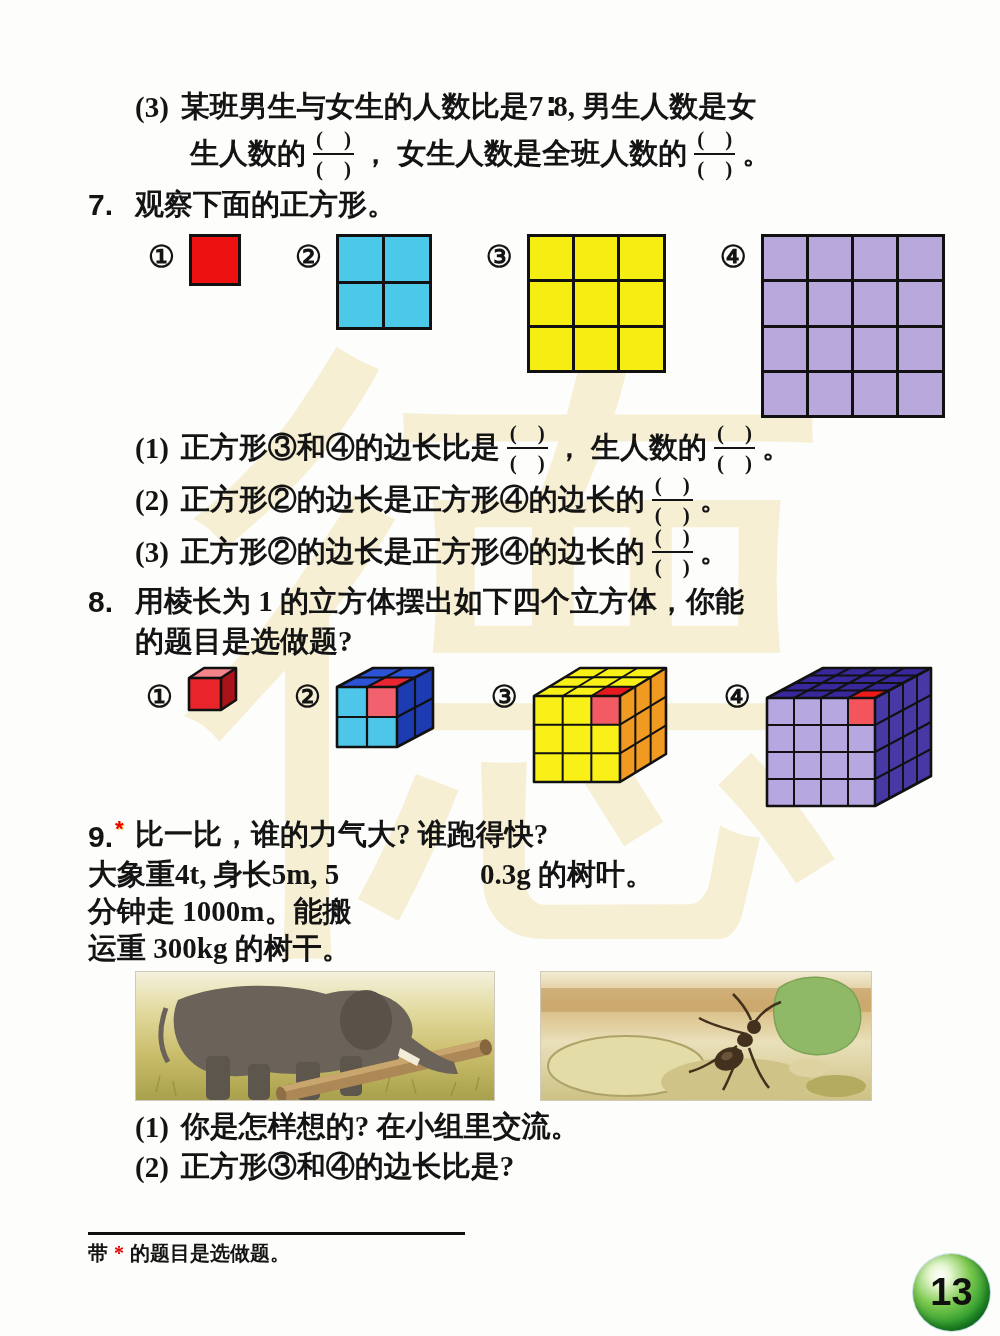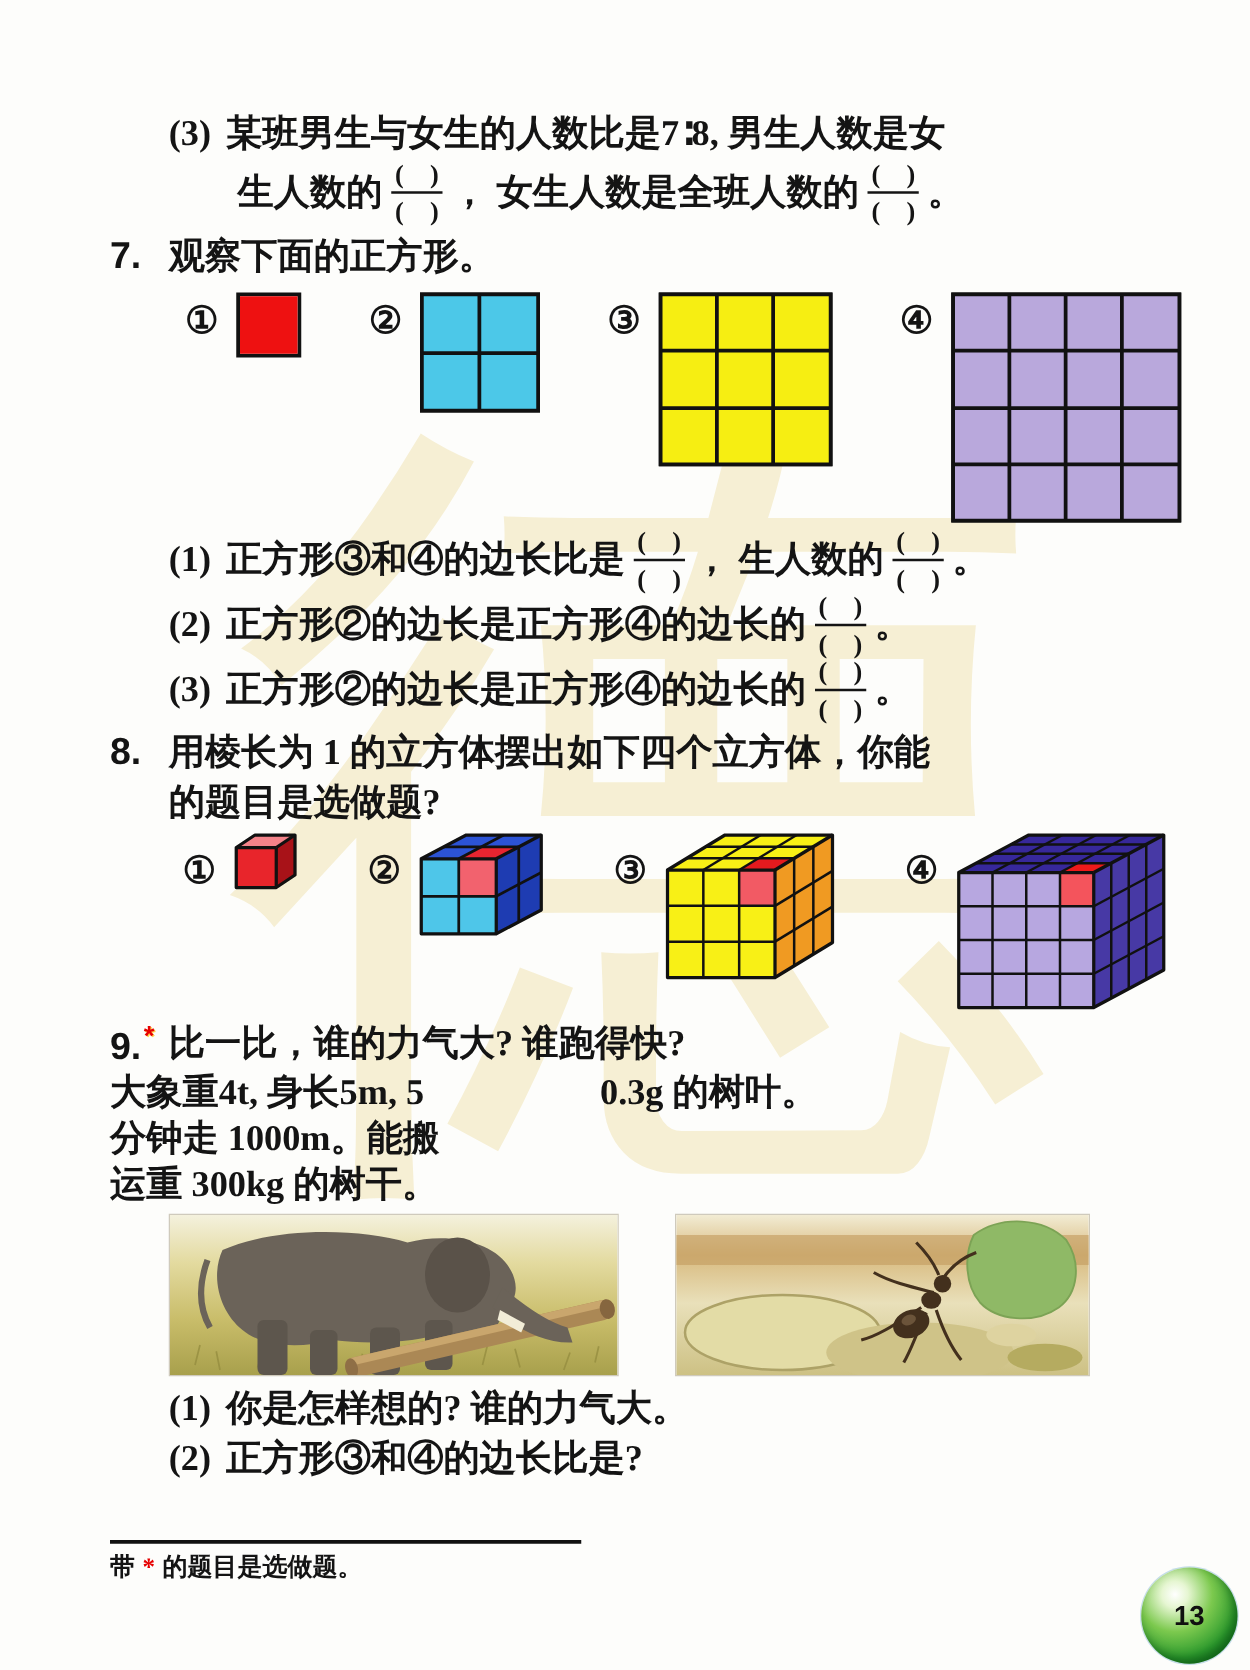--- a/index.html
+++ b/index.html
@@ -51,21 +51,21 @@
   .footnote{position:absolute;left:88px;top:1240px;z-index:2;font-size:20px;font-weight:700;}
   
   .page-ball{
     position:absolute;right:10px;bottom:5px;width:77px;height:77px;border-radius:50%;
     background:radial-gradient(circle at 35% 28%, #ffffff 0%, #e6f6d2 14%, #7cc94e 40%, #2d9b2e 68%, #0b6e1c 100%);
     box-shadow:inset -3px -4px 8px rgba(0,60,10,.5), 0 0 0 1px rgba(90,160,200,.35);
     display:flex;align-items:center;justify-content:center;z-index:2;
   }
   .page-ball span{
     font-family:"Liberation Sans","DejaVu Sans",sans-serif;
-    font-weight:bold;font-size:22px;color:#101010;
+    font-weight:bold;font-size:38px;color:#101010;
   }
 </style>
 </head>
 <body>
 
 <div class="page">
   <div class="watermark">德</div>
 
   <div class="content">
 
@@ -379,21 +379,21 @@
               <ellipse cx="204" cy="68" rx="8" ry="7" fill="#43301d"></ellipse>
               <circle cx="213" cy="55" r="7" fill="#43301d"></circle>
               <ellipse cx="186" cy="84" rx="6" ry="4" fill="#6b543a" transform="rotate(-22 186 84)"></ellipse>
             </g>
           </svg>
         </div>
       </div>
 
       <div class="tline indent" style="min-height:40px;">
         <span class="pnum">(1)</span>
-        <span>你是怎样想的? 谁的力气大。</span>
+        <span>你是怎样想的? 在小组里交流。</span>
       </div>
       <div class="tline indent" style="min-height:40px;">
         <span class="pnum">(2)</span>
         <span>正方形③和④的边长比是?</span>
       </div>
     </div>
   </div>
 
   <div class="footrule"></div>
   <div class="footnote">

